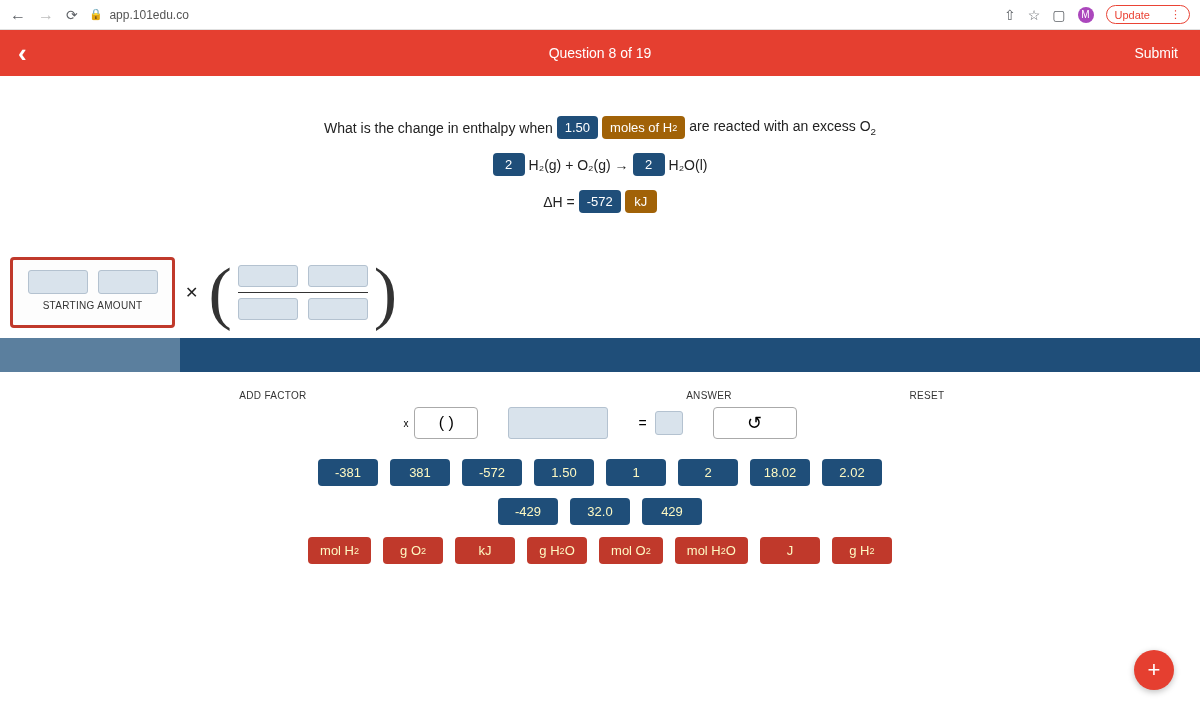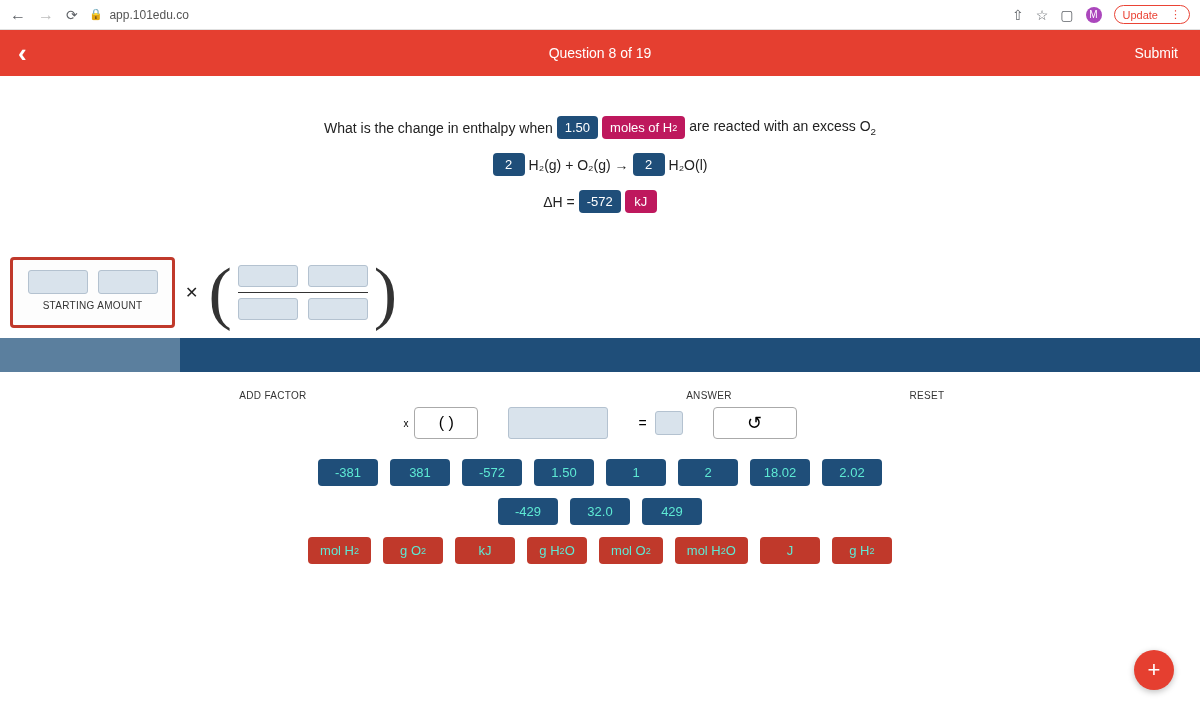--- a/index.html
+++ b/index.html
@@ -8,34 +8,34 @@
   
   .browser-bar { height: 30px; display: flex; align-items: center; padding: 0 10px; gap: 12px; border-bottom: 1px solid #e0e0e0; }
   .nav-arrow { color: #5f6368; font-size: 16px; cursor: pointer; }
   .nav-arrow.disabled { color: #bdbdbd; }
   .reload { color: #5f6368; font-size: 14px; cursor: pointer; }
   .url-area { display: flex; align-items: center; gap: 6px; flex: 1; font-size: 12px; color: #555; }
   .lock { font-size: 11px; }
   .right-icons { display: flex; align-items: center; gap: 12px; }
   .icon-btn { color: #5f6368; font-size: 14px; cursor: pointer; }
   .m-badge { width: 16px; height: 16px; border-radius: 50%; background: #ab47bc; color: #fff; font-size: 10px; display: flex; align-items: center; justify-content: center; }
-  .update-btn { border: 1px solid #ea4335; color: #ea4335; border-radius: 12px; padding: 2px 8px; font-size: 11px; display: flex; align-items: center; gap: 12px; cursor: pointer; }
+  .update-btn { border: 1px solid #ea4335; color: #ea4335; border-radius: 12px; padding: 2px 8px; font-size: 11px; display: flex; align-items: center; gap: 20px; cursor: pointer; }
 
   
   .app-header { background: #e53f30; height: 46px; display: flex; align-items: center; color: #fff; position: relative; }
   .back-chev { font-size: 26px; padding: 0 18px; cursor: pointer; font-weight: bold; }
   .q-title { position: absolute; left: 50%; transform: translateX(-50%); font-size: 14px; }
   .submit { margin-left: auto; padding: 0 22px; font-size: 14px; cursor: pointer; }
 
   
   .question { padding: 40px 0 30px; text-align: center; font-size: 14px; color: #222; }
   .question .line { margin-bottom: 14px; display: flex; align-items: center; justify-content: center; gap: 4px; flex-wrap: wrap; }
   .pill { display: inline-flex; align-items: center; justify-content: center; border-radius: 4px; padding: 4px 8px; color: #fff; font-size: 13px; min-width: 32px; }
   .pill.navy { background: #1f4e79; }
-  .pill.red { background: #be185d; }
+  .pill.red { background: #a16207; }
   sub { font-size: 0.7em; }
 
   
   .dim-row { display: flex; align-items: center; padding: 0 10px 10px; gap: 10px; }
   .starting-box { border: 3px solid #c0392b; border-radius: 4px; padding: 10px 10px 14px; width: 165px; background: #fdfdfd; }
   .starting-box .inputs { display: flex; gap: 10px; justify-content: center; }
   .starting-box .inputs .slot { width: 60px; height: 24px; background: #d9e3ec; border: 1px solid #b4c2d0; border-radius: 3px; }
   .starting-box .label { font-size: 10px; text-align: center; margin-top: 6px; color: #333; letter-spacing: 0.3px; }
   .x-sym { font-size: 16px; color: #222; }
   .fraction-box { display: flex; align-items: center; }
@@ -56,21 +56,21 @@
   .ctrl-row { display: flex; justify-content: center; align-items: center; gap: 30px; margin-bottom: 20px; }
   .add-factor-box { display: flex; align-items: center; gap: 6px; }
   .af-x { font-size: 10px; }
   .af-btn { width: 64px; height: 32px; border: 1px solid #aaa; border-radius: 4px; background: #fff; font-size: 16px; display: flex; align-items: center; justify-content: center; cursor: pointer; }
   .blank-box { width: 100px; height: 32px; background: #d9e3ec; border: 1px solid #b4c2d0; border-radius: 3px; }
   .answer-box { display: flex; align-items: center; gap: 8px; font-size: 14px; }
   .answer-box .slot { width: 28px; height: 24px; background: #d9e3ec; border: 1px solid #b4c2d0; border-radius: 3px; }
   .reset-btn { width: 84px; height: 32px; border: 1px solid #aaa; border-radius: 4px; background: #fff; display: flex; align-items: center; justify-content: center; cursor: pointer; font-size: 18px; }
 
   .tile-row { display: flex; justify-content: center; gap: 12px; flex-wrap: wrap; margin-bottom: 12px; }
-  .tile { min-width: 60px; padding: 6px 12px; border-radius: 4px; color: #5eead4; font-size: 13px; cursor: pointer; display: inline-flex; align-items: center; justify-content: center; }
+  .tile { min-width: 60px; padding: 6px 12px; border-radius: 4px; color: #fef9c3; font-size: 13px; cursor: pointer; display: inline-flex; align-items: center; justify-content: center; }
   .tile.navy { background: #1f4e79; }
   .tile.crimson { background: #c0392b; }
 
   
   .fab { position: absolute; right: 26px; bottom: 24px; width: 40px; height: 40px; border-radius: 50%; background: #e53f30; color: #fff; font-size: 22px; display: flex; align-items: center; justify-content: center; cursor: pointer; box-shadow: 0 2px 6px rgba(0,0,0,0.25); }
 </style>
 </head>
 <body>
 
 <div class="browser-bar">

